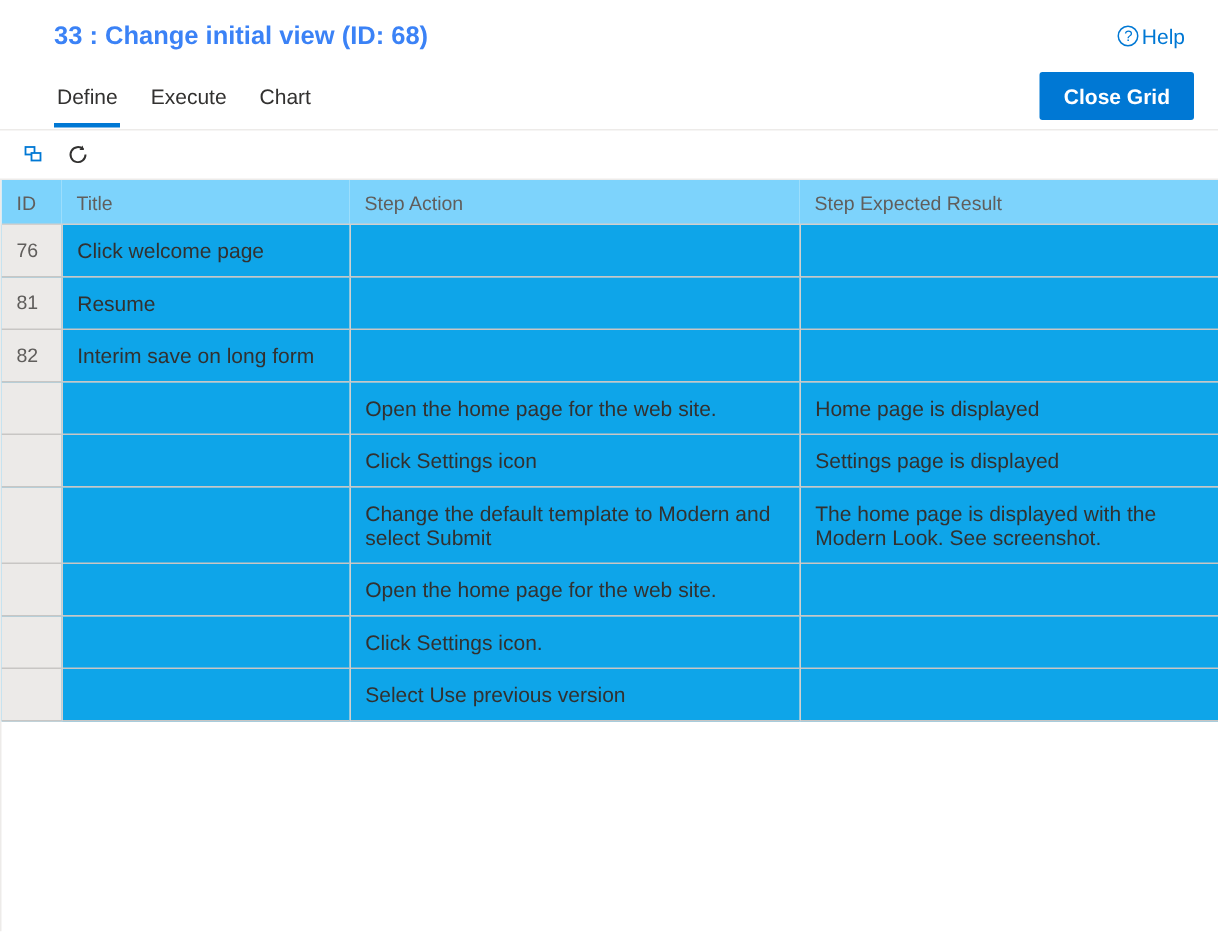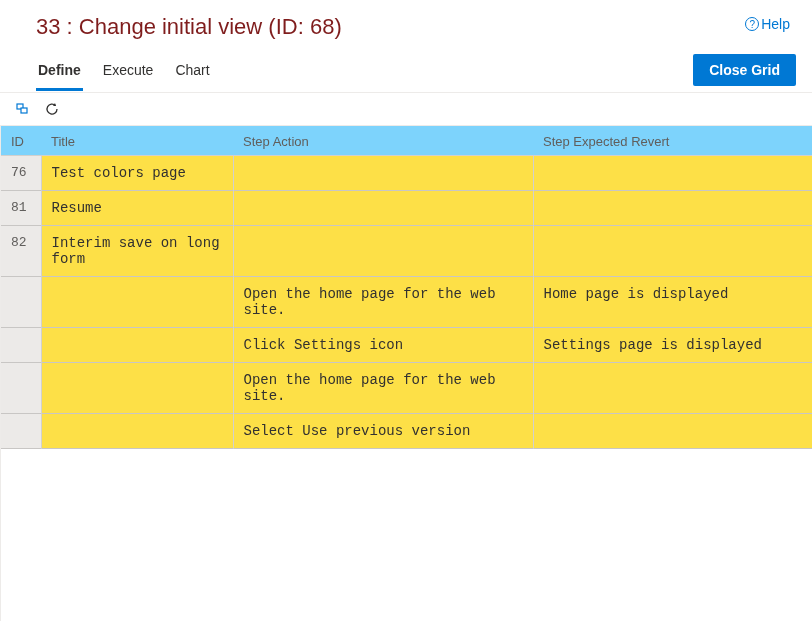--- a/index.html
+++ b/index.html
@@ -13,23 +13,23 @@
       width: 812px;
       height: 621px;
       display: flex;
       flex-direction: column;
       overflow: hidden;
     }
     .header {
       padding: 14px 24px 0 36px;
     }
     .title {
-      font-size: 22px;
-      font-weight: 400;
-      color: #7f1d1d;
+      font-size: 17px;
+      font-weight: 700;
+      color: #3b82f6;
     }
     .help-link {
       position: absolute;
       top: 16px;
       right: 22px;
       color: #0078d4;
       font-size: 14px;
       cursor: pointer;
       display: flex;
       align-items: center;
@@ -55,21 +55,21 @@
     .tabs { display: flex; gap: 18px; }
     .tab {
       padding: 6px 2px 10px 2px;
       font-size: 14px;
       cursor: pointer;
       border-bottom: 3px solid transparent;
       margin-bottom: -1px;
     }
     .tab.active {
       border-bottom-color: #0078d4;
-      font-weight: 700;
+      font-weight: 400;
     }
     .close-grid-btn {
       background: #0078d4;
       color: #fff;
       border: none;
       padding: 8px 16px;
       font-size: 14px;
       font-weight: 600;
       cursor: pointer;
       border-radius: 2px;
@@ -103,24 +103,23 @@
       border-bottom: 1px solid #d2d0ce;
       background: #7dd3fc;
     }
     .grid td {
       padding: 9px 10px;
       font-size: 14px;
       color: #323130;
       vertical-align: top;
     }
     .grid tbody tr {
-      background: #fde047;
+      background: #0ea5e9;
       border-top: 1px solid #c8c6c4;
       border-bottom: 1px solid #c8c6c4;
-      font-family: Liberation Mono, monospace;
     }
     .grid td:nth-child(1) {
       background: #eceae8;
       border-right: 1px solid #d2d0ce;
       color: #605e5c;
       font-size: 13px;
     }
     .grid td:nth-child(2),
     .grid td:nth-child(3) {
       border-right: 1px solid #d2d0ce;
@@ -177,27 +176,27 @@
         <col class="col-id">
           <col class="col-title">
           <col class="col-action">
           <col class="col-expect">
       </colgroup>
       <thead>
         <tr>
           <th>ID</th>
           <th>Title</th>
           <th>Step Action</th>
-          <th>Step Expected Revert</th>
+          <th>Step Expected Result</th>
         </tr>
       </thead>
       <tbody id="grid-body">
           <tr>
             <td>76</td>
-            <td>Test colors page</td>
+            <td>Click welcome page</td>
             <td></td>
             <td></td>
           </tr>
           <tr>
             <td>81</td>
             <td>Resume</td>
             <td></td>
             <td></td>
           </tr>
           <tr>
@@ -214,21 +213,33 @@
           </tr>
           <tr>
             <td></td>
             <td></td>
             <td>Click Settings icon</td>
             <td>Settings page is displayed</td>
           </tr>
           <tr>
             <td></td>
             <td></td>
+            <td>Change the default template to Modern and select Submit</td>
+            <td>The home page is displayed with the Modern Look. See screenshot.</td>
+          </tr>
+          <tr>
+            <td></td>
+            <td></td>
             <td>Open the home page for the web site.</td>
+            <td></td>
+          </tr>
+          <tr>
+            <td></td>
+            <td></td>
+            <td>Click Settings icon.</td>
             <td></td>
           </tr>
           <tr>
             <td></td>
             <td></td>
             <td>Select Use previous version</td>
             <td></td>
           </tr>
         </tbody>
     </table>

